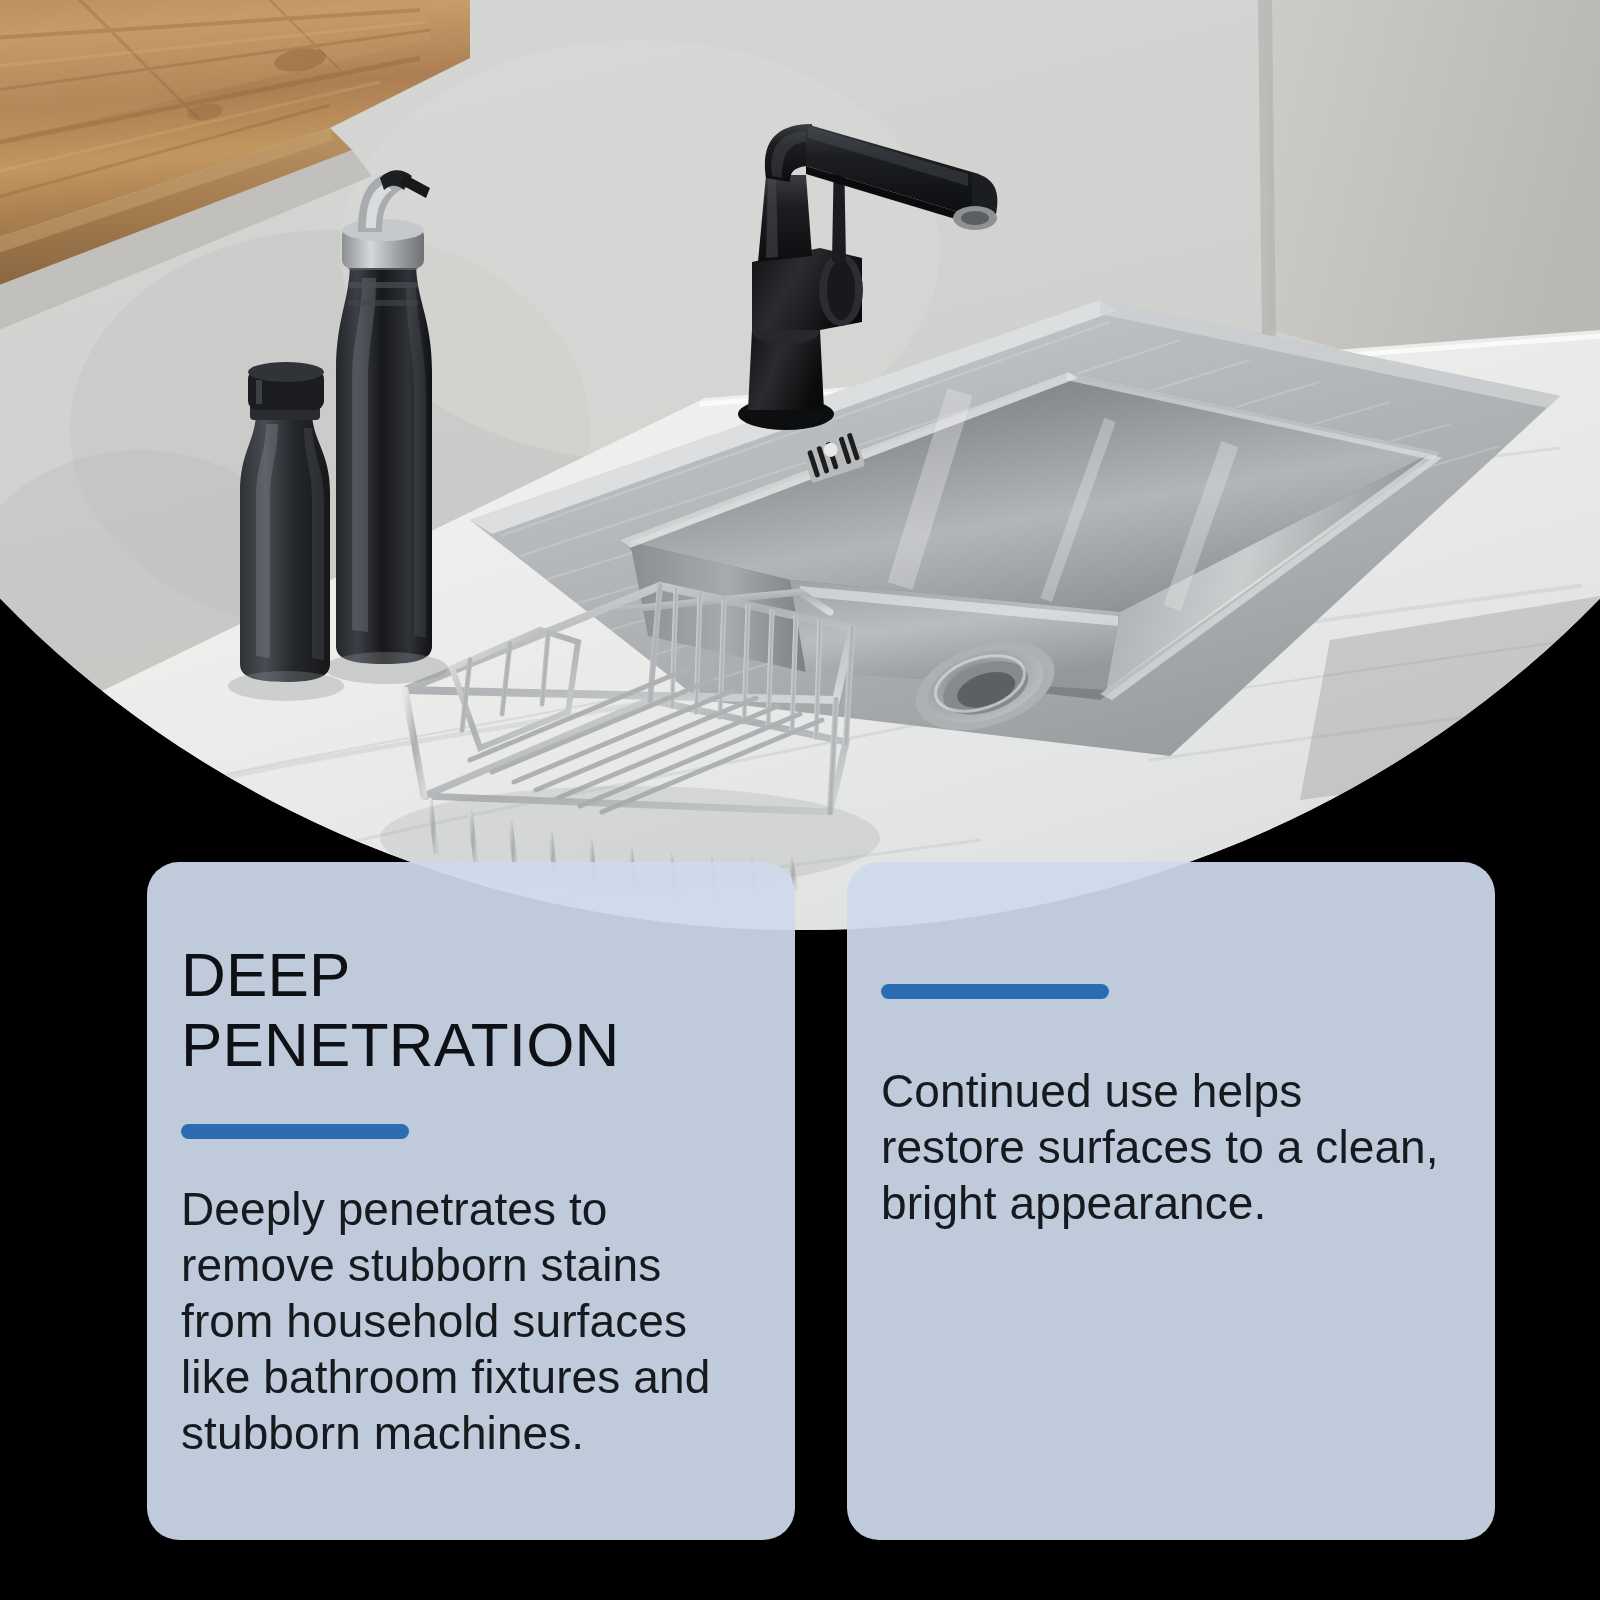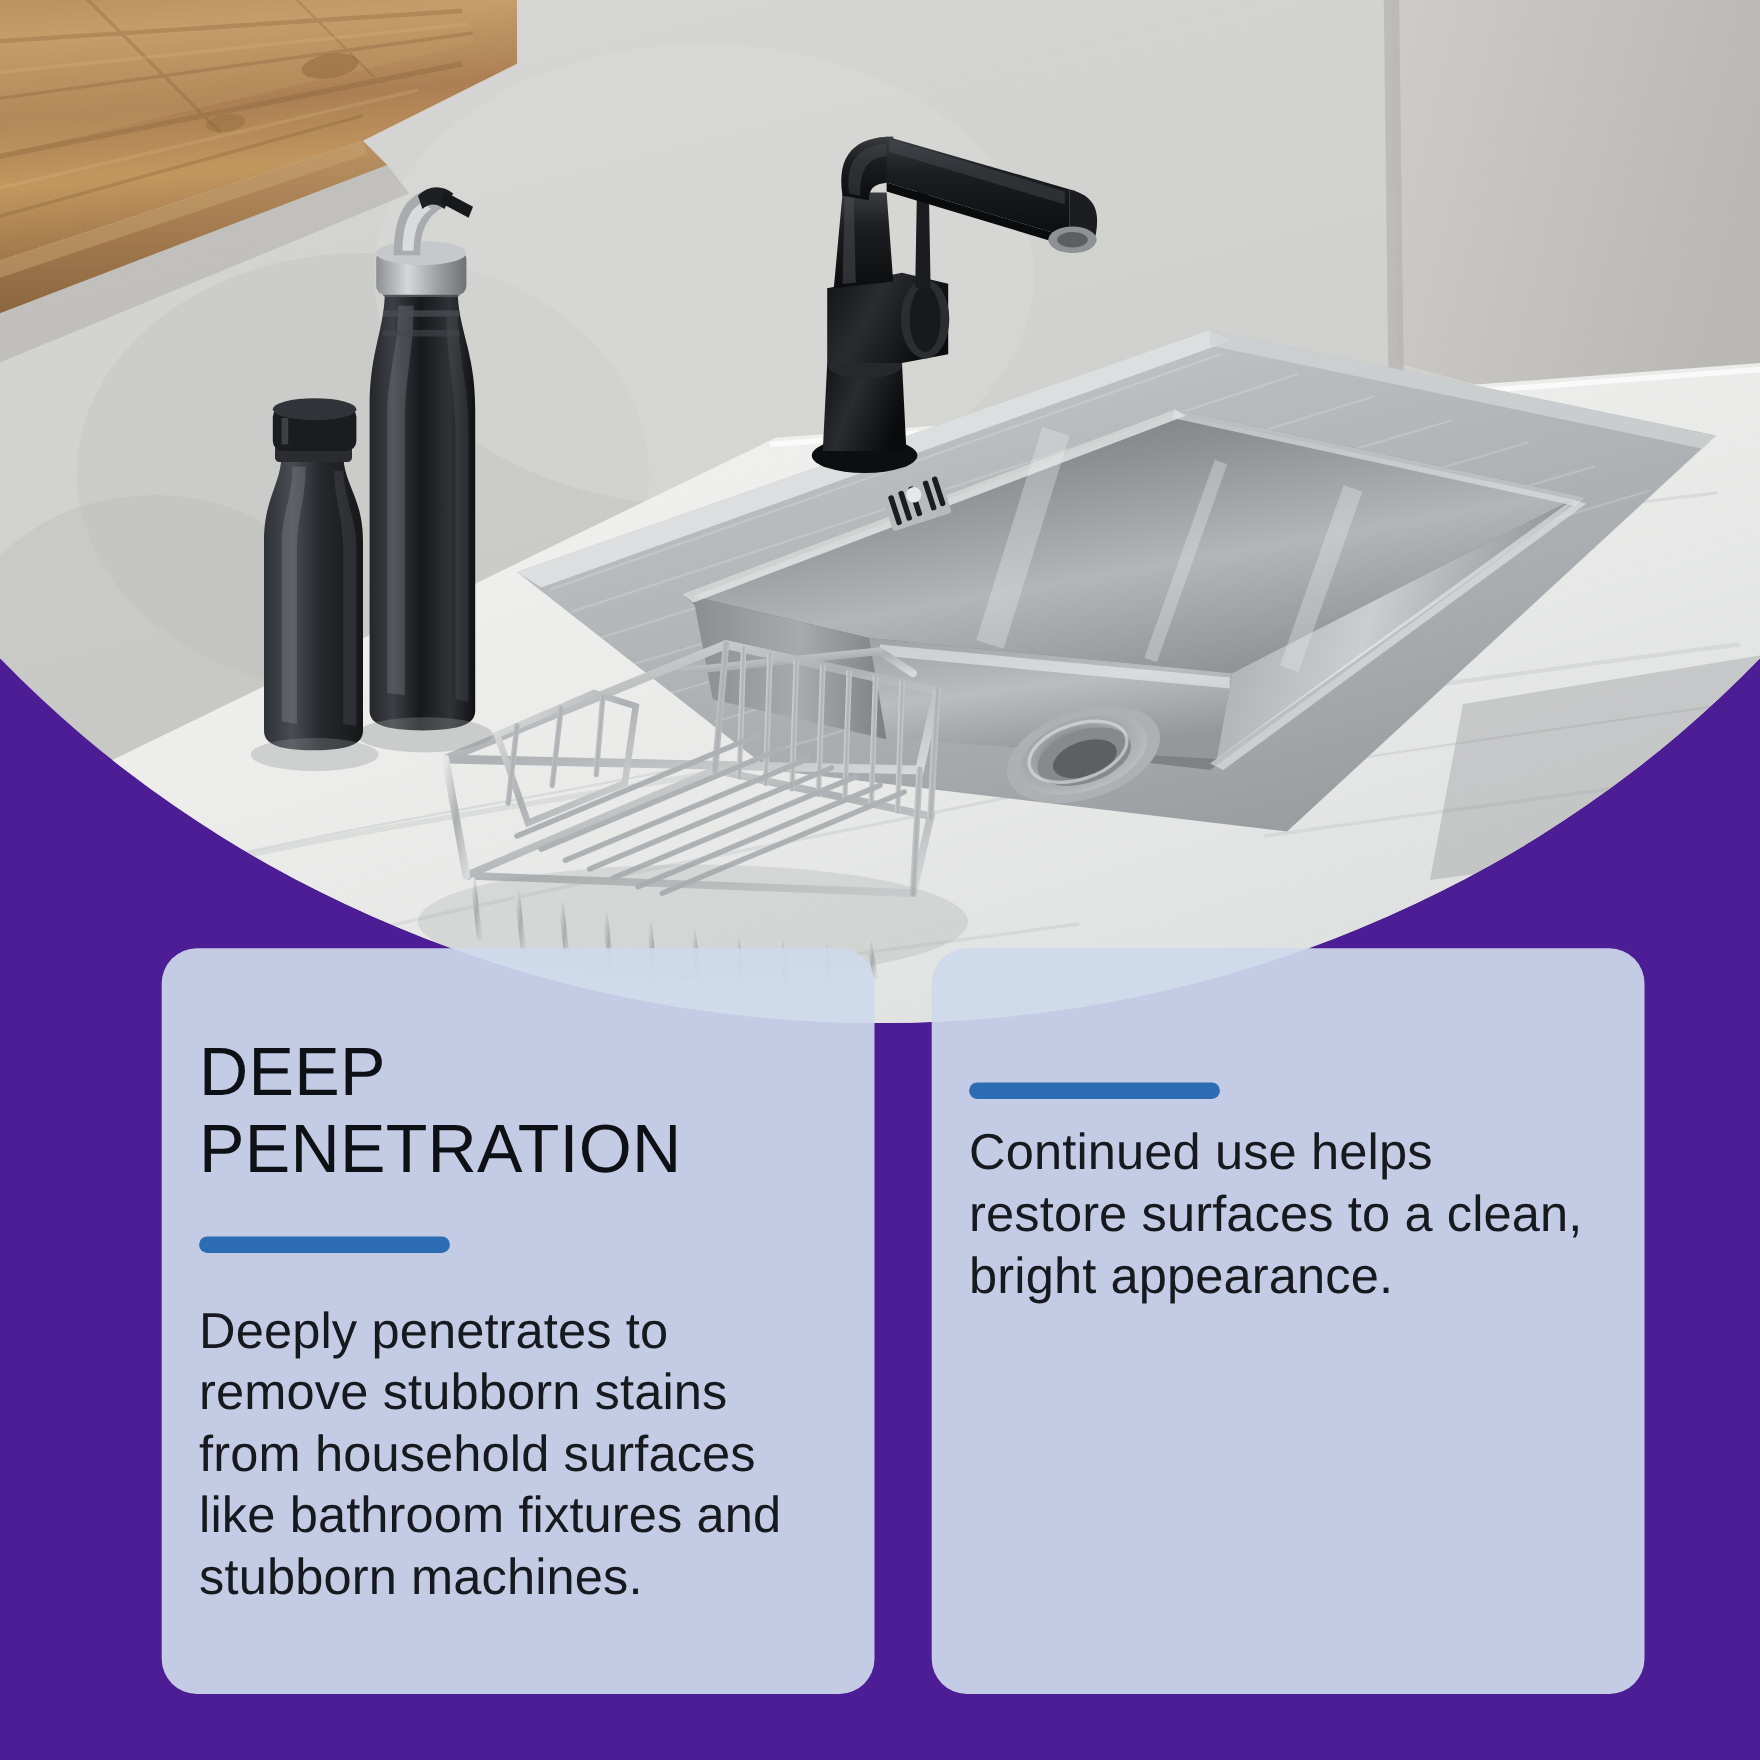--- a/index.html
+++ b/index.html
@@ -9,21 +9,21 @@
   }
   body {
     font-family: "Liberation Sans", sans-serif;
   }
 
   #page {
     position: relative;
     width: 1600px;
     height: 1600px;
     overflow: hidden;
-    background: #4c1d95;
+    background: #000000;
   }
 
   
   #photo-wrap {
     position: absolute;
     left: 0; top: 0;
     width: 1600px;
     height: 1600px;
   }
   #photo-svg {
@@ -64,21 +64,21 @@
   .card-body {
     margin: 0;
     margin-top: 42px;
     font-size: 46px;
     line-height: 56px;
     font-weight: 400;
     color: #16191d;
     letter-spacing: 0.1px;
     font-family: "Liberation Sans", sans-serif;
   }
-  #card-right .card-body { margin-top: 20px; }
+  #card-right .card-body { margin-top: 64px; }
 </style>
 </head>
 <body>
 
 <div id="page">
 
   <div id="photo-wrap">
     <svg id="photo-svg" viewBox="0 0 1600 1600" xmlns="http://www.w3.org/2000/svg">
       <defs>
 

